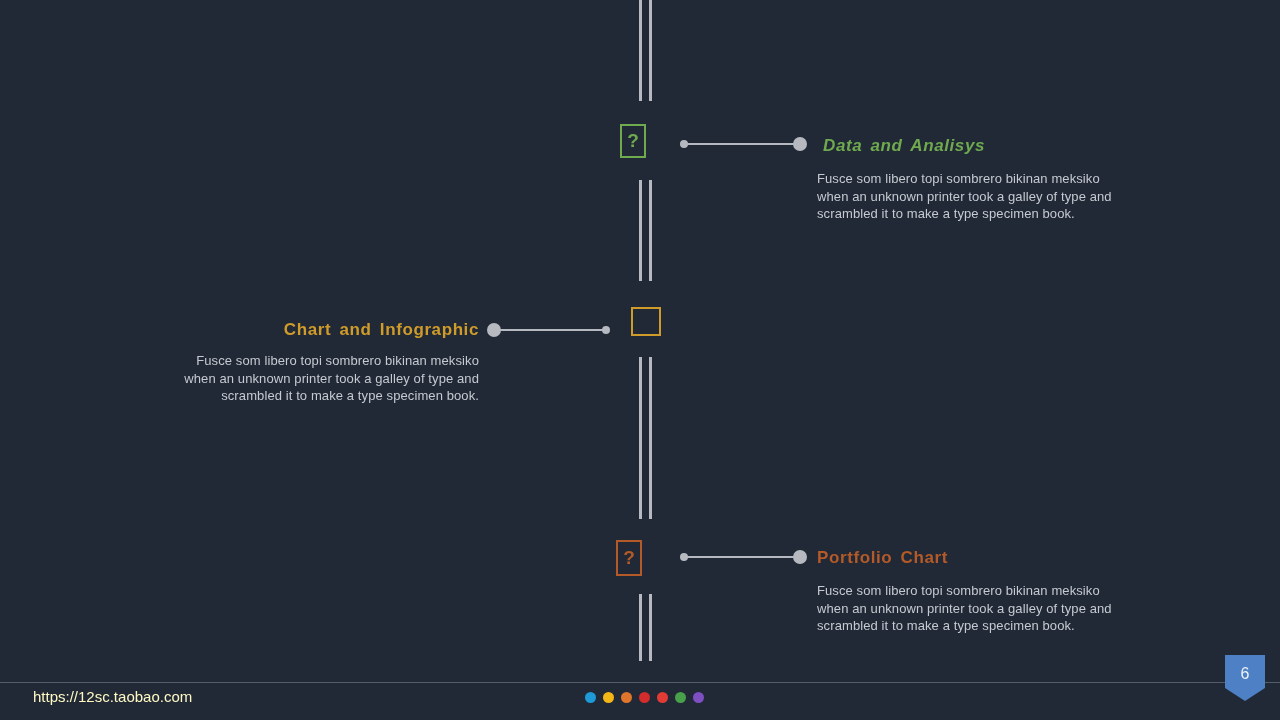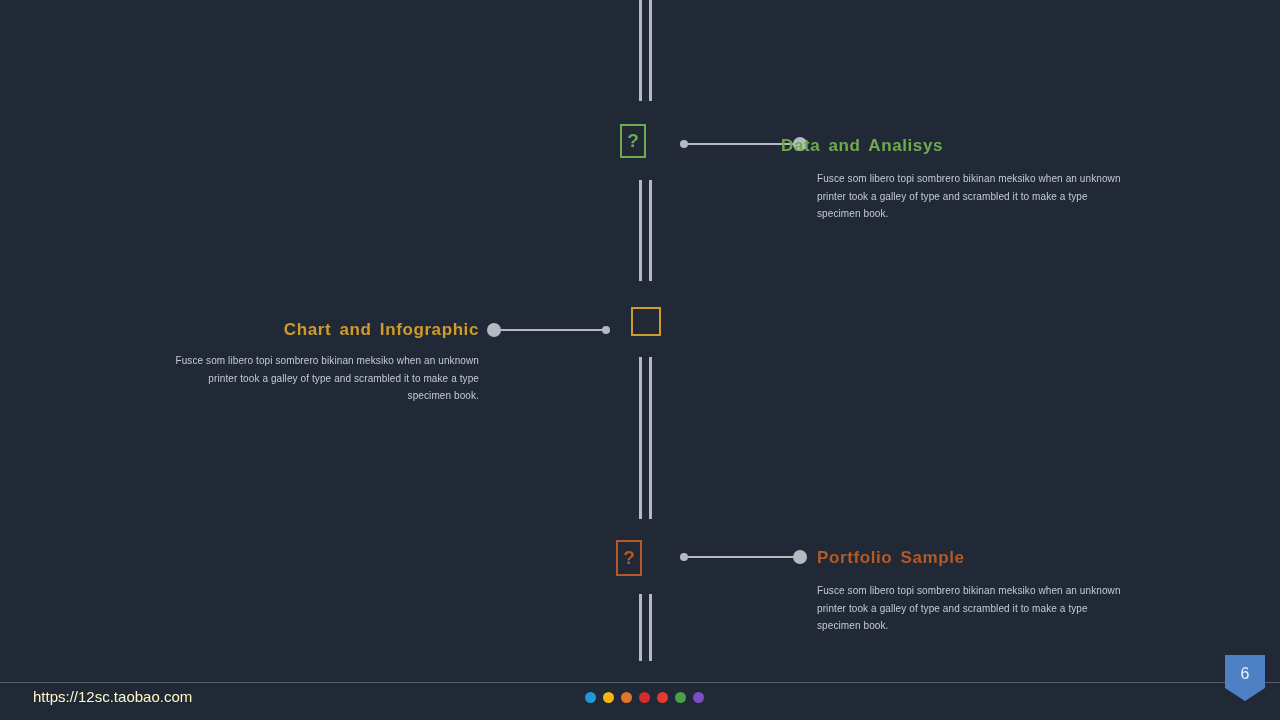--- a/index.html
+++ b/index.html
@@ -57,28 +57,28 @@
 
   
   .item-title {
     position: absolute;
     font-size: 17px;
     font-weight: bold;
     letter-spacing: 0.6px;
     word-spacing: 3px;
     white-space: nowrap;
   }
-  .title-1 { left: 781px; top: 136px; }
+  .title-1 { left: 823px; top: 136px; font-style: italic; }
   .title-2 { right: 801px; top: 320px; text-align: right; }
   .title-3 { left: 817px; top: 548px; }
 
   .item-body {
     position: absolute;
     width: 310px;
-    font-size: 10px;
+    font-size: 13px;
     line-height: 17.5px;
     letter-spacing: 0.1px;
     color: #c6cad1;
   }
   .body-1 { left: 817px; top: 170px; }
   .body-2 { right: 801px; top: 352px; text-align: right; }
   .body-3 { left: 817px; top: 582px; }
 
   
   .footer-divider {
@@ -137,21 +137,21 @@
 <div class="connector conn-2"></div>
 <div class="dot dot-lg d2a"></div>
 <div class="dot dot-sm d2b"></div>
 <div class="item-title title-2" style="color: rgb(207, 155, 42); text-align: center;">Chart and Infographic</div>
 <div class="item-body body-2">Fusce som libero topi sombrero bikinan meksiko when an unknown printer took a galley of type and scrambled it to make a type specimen book.</div>
 
 <div class="icon-box icon-3" style="color: rgb(179, 90, 40);">?</div>
 <div class="connector conn-3"></div>
 <div class="dot dot-sm d3a"></div>
 <div class="dot dot-lg d3b"></div>
-<div class="item-title title-3" style="color: rgb(179, 90, 40);">Portfolio Sample</div>
+<div class="item-title title-3" style="color: rgb(179, 90, 40);">Portfolio Chart</div>
 <div class="item-body body-3">Fusce som libero topi sombrero bikinan meksiko when an unknown printer took a galley of type and scrambled it to make a type specimen book.</div>
 
 <div class="footer-divider"></div>
 <div class="footer-url">https://12sc.taobao.com</div>
 <div class="footer-dots">
     <span class="fdot" style="background: rgb(30, 154, 214);"></span>
     <span class="fdot" style="background: rgb(243, 182, 22);"></span>
     <span class="fdot" style="background: rgb(224, 117, 44);"></span>
     <span class="fdot" style="background: rgb(211, 44, 44);"></span>
     <span class="fdot" style="background: rgb(226, 59, 53);"></span>

